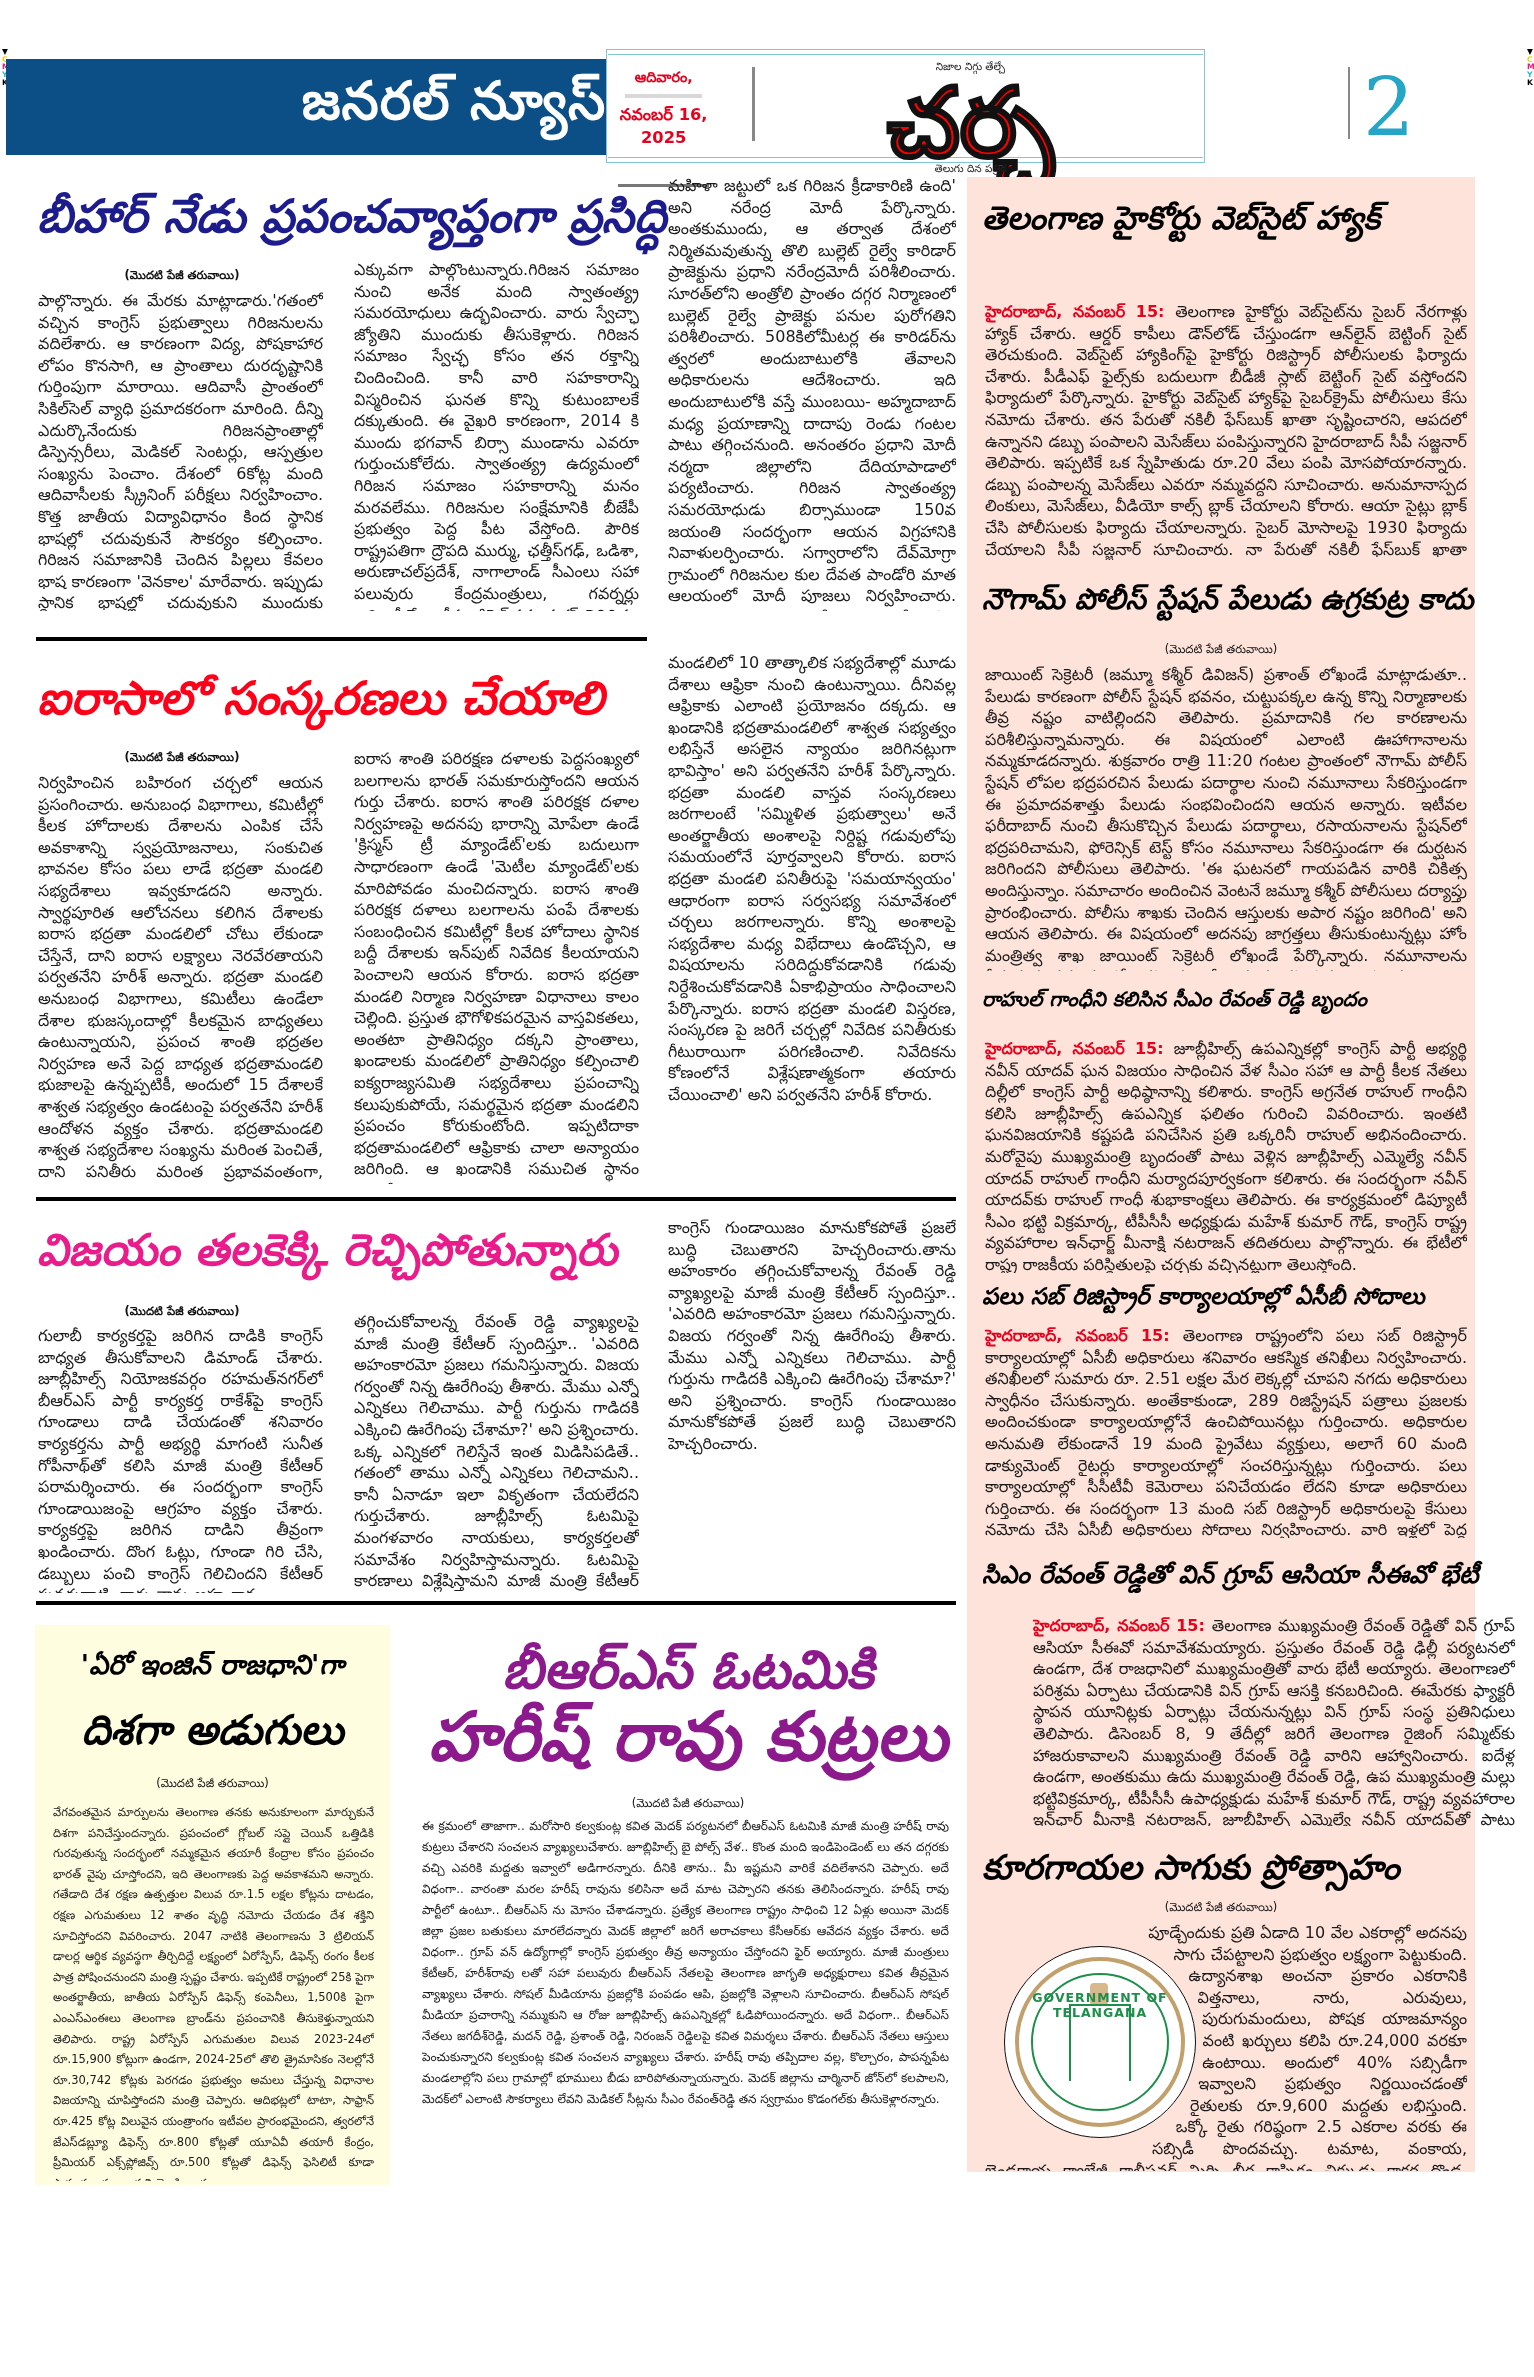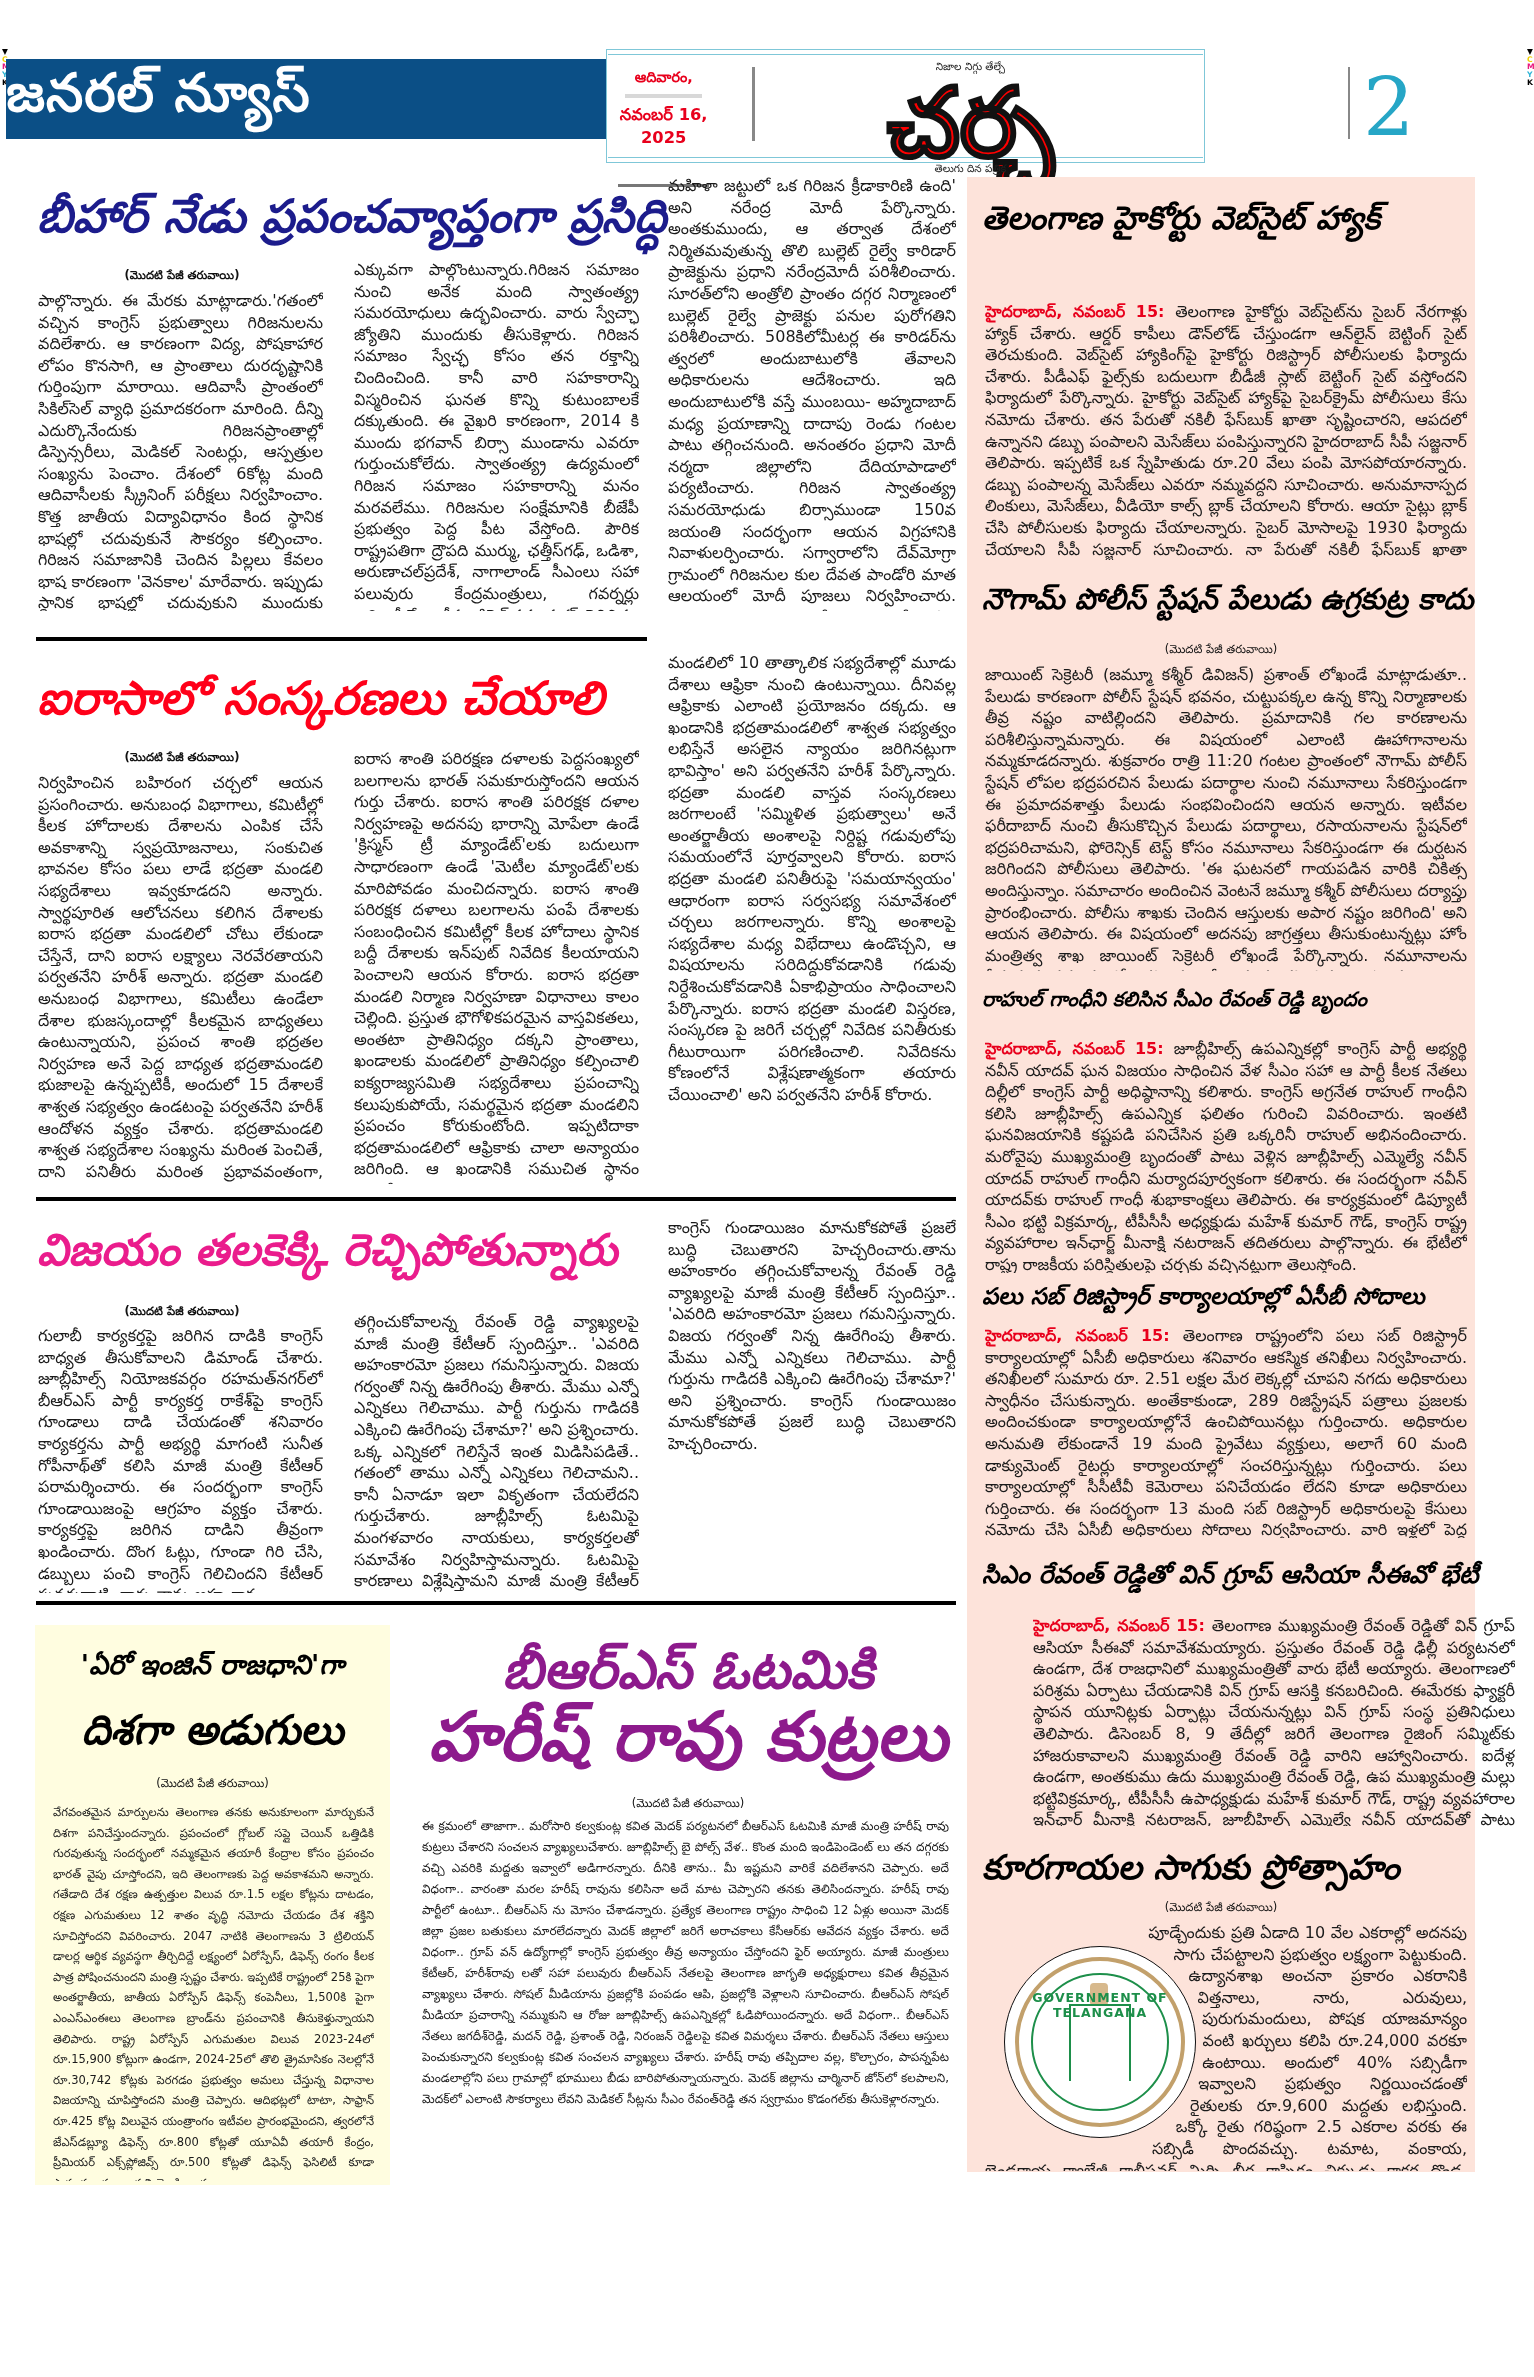--- a/index.html
+++ b/index.html
@@ -4,21 +4,21 @@
 <style>
   * { box-sizing: border-box; margin: 0; padding: 0; }
   html, body { width: 1534px; height: 2377px; background: #ffffff; overflow: hidden; }
   body { position: relative; font-family: "DejaVu Sans", sans-serif; color: #111; }
 
   .abs { position: absolute; }
   .reg-mark { position: absolute; width: 4.8px; font-size: 7.7px; font-weight: bold; line-height: 7.7px; }
   .reg-mark span { display: block; }
 
   
-  .section-banner { left: 6.2px; top: 59px; width: 600px; height: 80px; background: #0b4f86; display: flex; align-items: center; justify-content: flex-start; }
+  .section-banner { left: 6.2px; top: 59px; width: 600px; height: 96px; background: #0b4f86; display: flex; align-items: center; justify-content: flex-end; }
   .section-banner h1 { color: #fff; font-size: 53px; font-weight: bold; font-family: "DejaVu Sans", sans-serif; letter-spacing: 1px; }
   .masthead { left: 606px; top: 49px; width: 599px; height: 114px; border: 1.4px solid #7fc7d8; }
   .masthead-inner { position: absolute; left: 1.4px; right: 1.4px; top: 3.8px; bottom: 3.8px; border-top: 1.4px solid #7fc7d8; border-bottom: 1.4px solid #7fc7d8; }
   .date-box { position: absolute; left: 4.8px; top: 14.4px; width: 101px; text-align: center; color: #e8001c; font-weight: bold; }
   .date-box .day { font-size: 14.4px; }
   .date-box .date { font-size: 16.3px; margin-top: 17px; }
   .date-box .bar1 { height: 3.8px; background: #d8d8d8; margin: 4.8px 12px 0; }
   .date-box .bar2 { height: 2.4px; background: #777; margin: 37px 4.8px 0 4.8px; }
   .vsep { position: absolute; width: 2.9px; background: #888; }
   .logo { position: absolute; left: 252px; top: 4.8px; width: 220px; text-align: center; }

